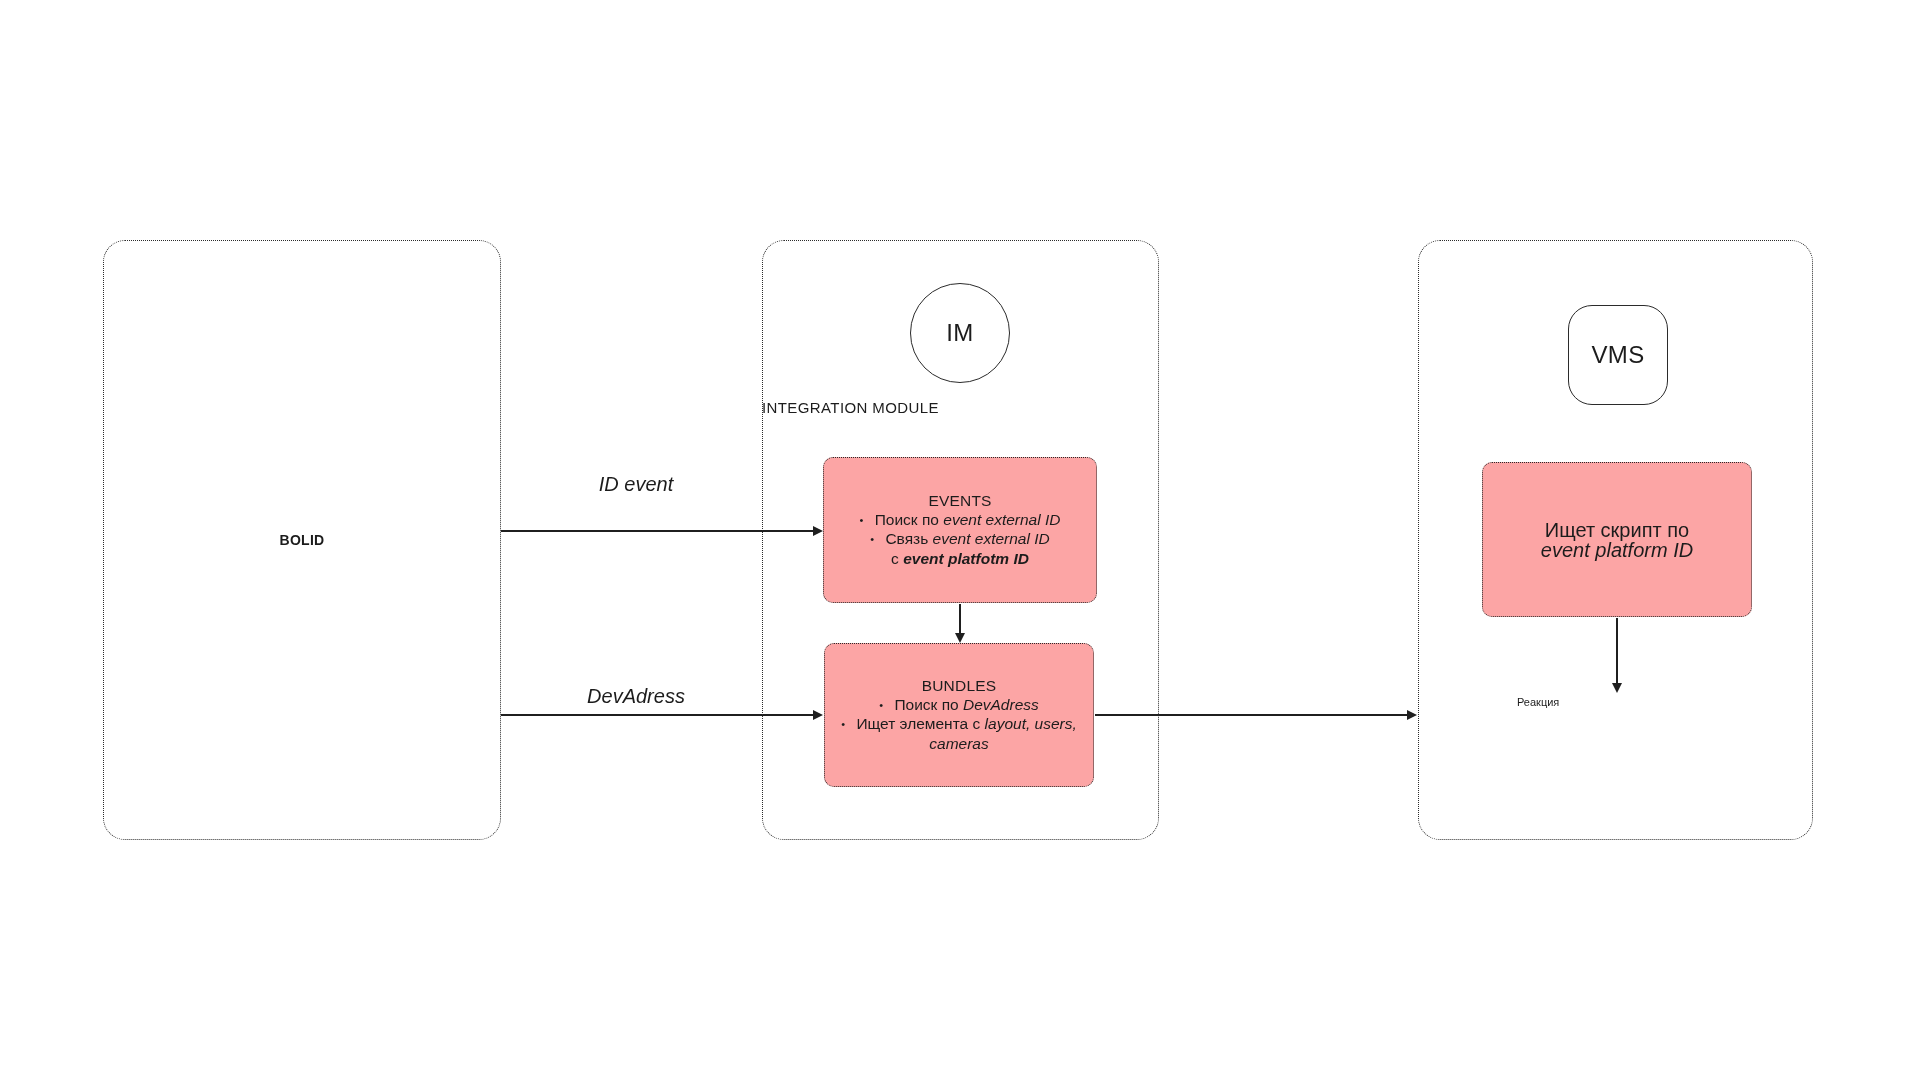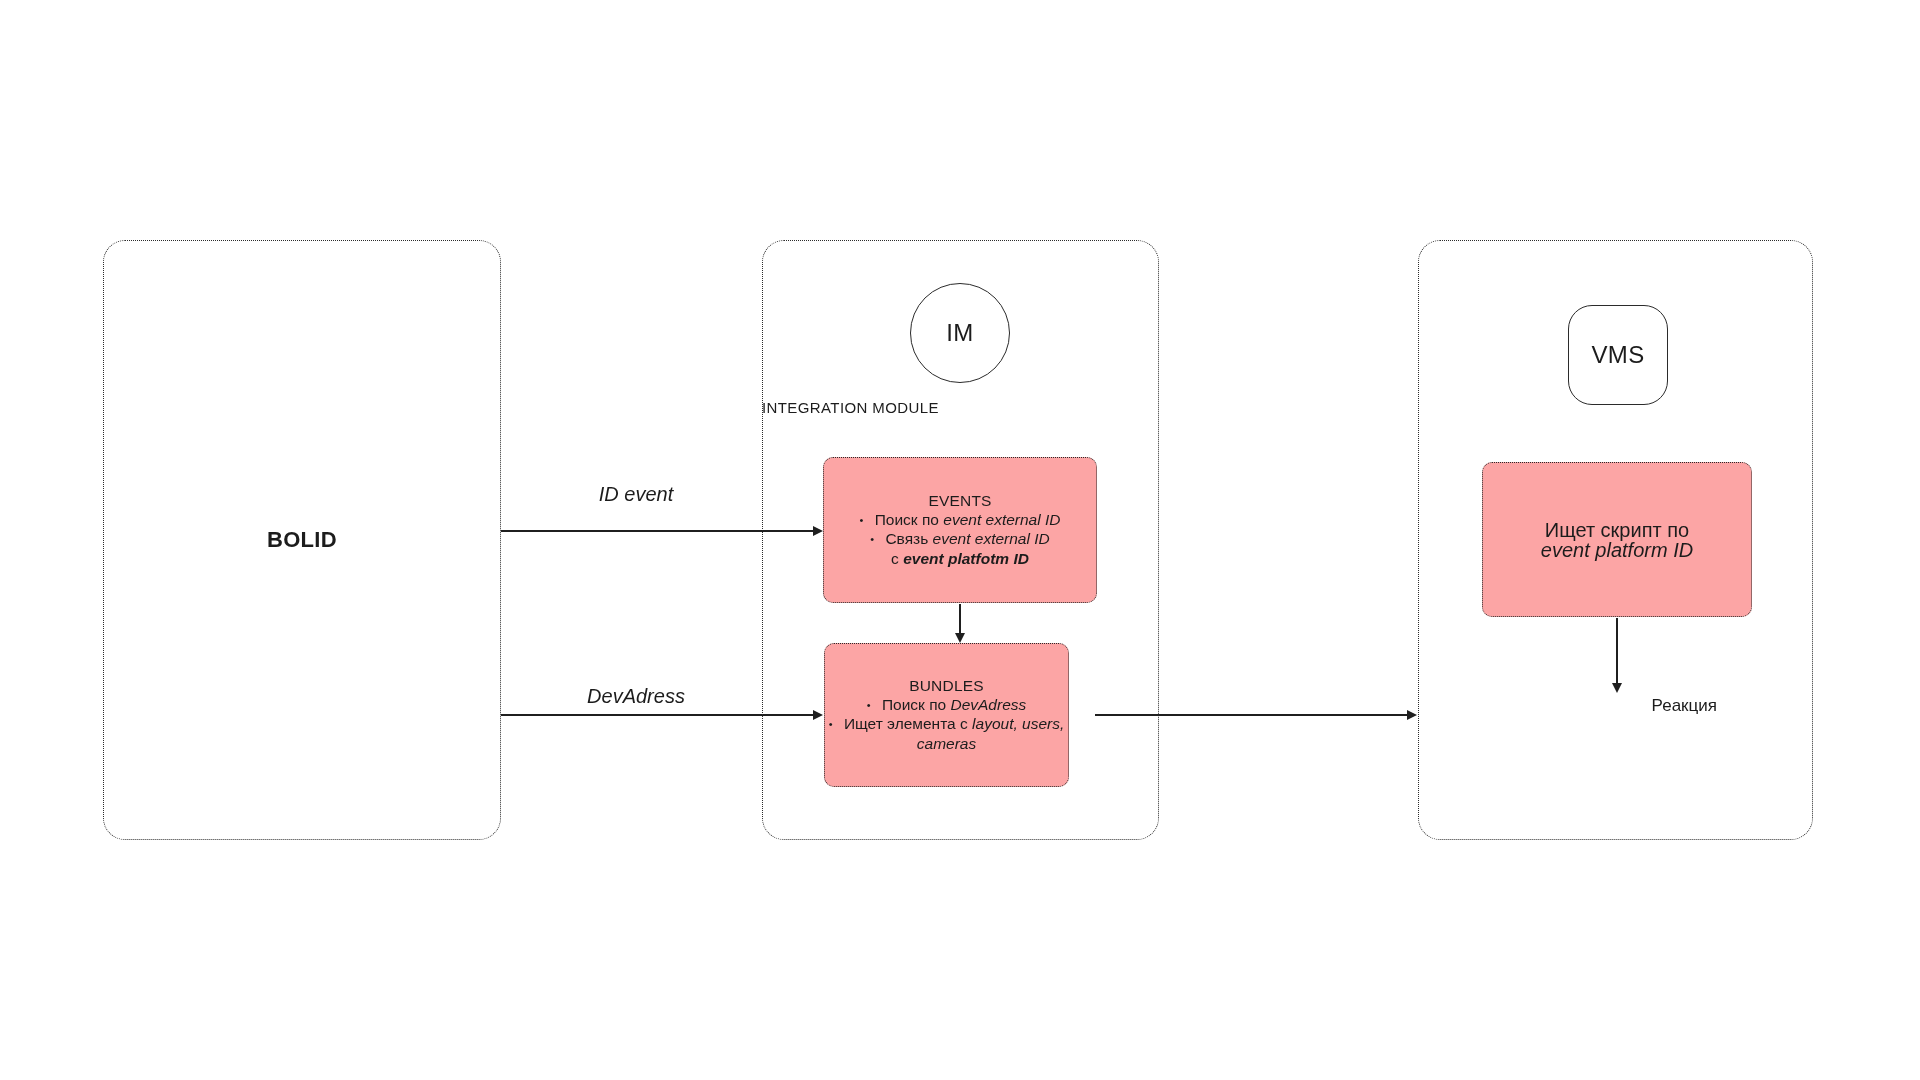--- a/index.html
+++ b/index.html
@@ -56,27 +56,27 @@
     position: absolute;
     text-align: left;
     font-size: 15px;
     letter-spacing: 0.4px;
   }
   .big-title {
     position: absolute;
     inset: 0;
     display: flex; justify-content: center; align-items: center;
     font-weight: bold;
-    font-size: 22px;
+    font-size: 14px;
     letter-spacing: 0.3px;
   }
   .free-label {
     position: absolute;
-    text-align: right;
-    font-size: 17px;
+    text-align: left;
+    font-size: 11px;
   }
   .arrow-label {
     position: absolute;
     text-align: center;
     font-style: italic;
     font-size: 20px;
   }
   .arrow-h, .arrow-v { position: absolute; background: #1f1f1f; }
   .arrow-h { height: 2px; }
   .arrow-v { width: 2px; }
@@ -122,21 +122,21 @@
       <span class="dot">•</span>
       <span>Связь </span>
       <span class="it">event external ID</span>
     </div>
     <div class="line">
       <span>с </span>
       <span class="bit">event platfotm ID</span>
     </div>
   </div>
 
-  <div class="node" style="left:824px; top:643px; width:245px; height:144px;">
+  <div class="node" style="left:824px; top:643px; width:270px; height:144px;">
     <div class="line node-title">BUNDLES</div>
     <div class="line">
       <span class="dot">•</span>
       <span>Поиск по </span>
       <span class="it">DevAdress</span>
     </div>
     <div style="max-width:240px; white-space:normal;">
       <span class="dot">•</span>
       <span>Ищет элемента с </span>
       <span class="it">layout, users, cameras</span>
@@ -149,21 +149,21 @@
     <span>VMS</span>
   </div>
 
   <div class="node" style="left:1482px; top:462px; width:270px; height:155px; font-size:20px; line-height:20px;">
     <div class="line">Ищет скрипт  по</div>
     <div class="line it">event platform ID</div>
   </div>
 
   <div class="free-label" style="left:1517px; top:696px; width:200px;">Реакция</div>
 
-  <div class="arrow-label" style="left:501px; top:483px; width:270px;">ID event</div>
+  <div class="arrow-label" style="left:501px; top:473px; width:270px;">ID event</div>
   <div class="arrow-h" style="left:501px; top:530px; width:313px;"></div>
 
   <div class="arrow-label" style="left:501px; top:685px; width:270px;">DevAdress</div>
   <div class="arrow-h" style="left:501px; top:714px; width:313px;"></div>
 
   <div class="arrow-v" style="left:959px; top:604px; height:30px;"></div>
 
   <div class="arrow-h" style="left:1095px; top:714px; width:313px;"></div>
 
   <div class="arrow-v" style="left:1616px; top:618px; height:66px;"></div>

